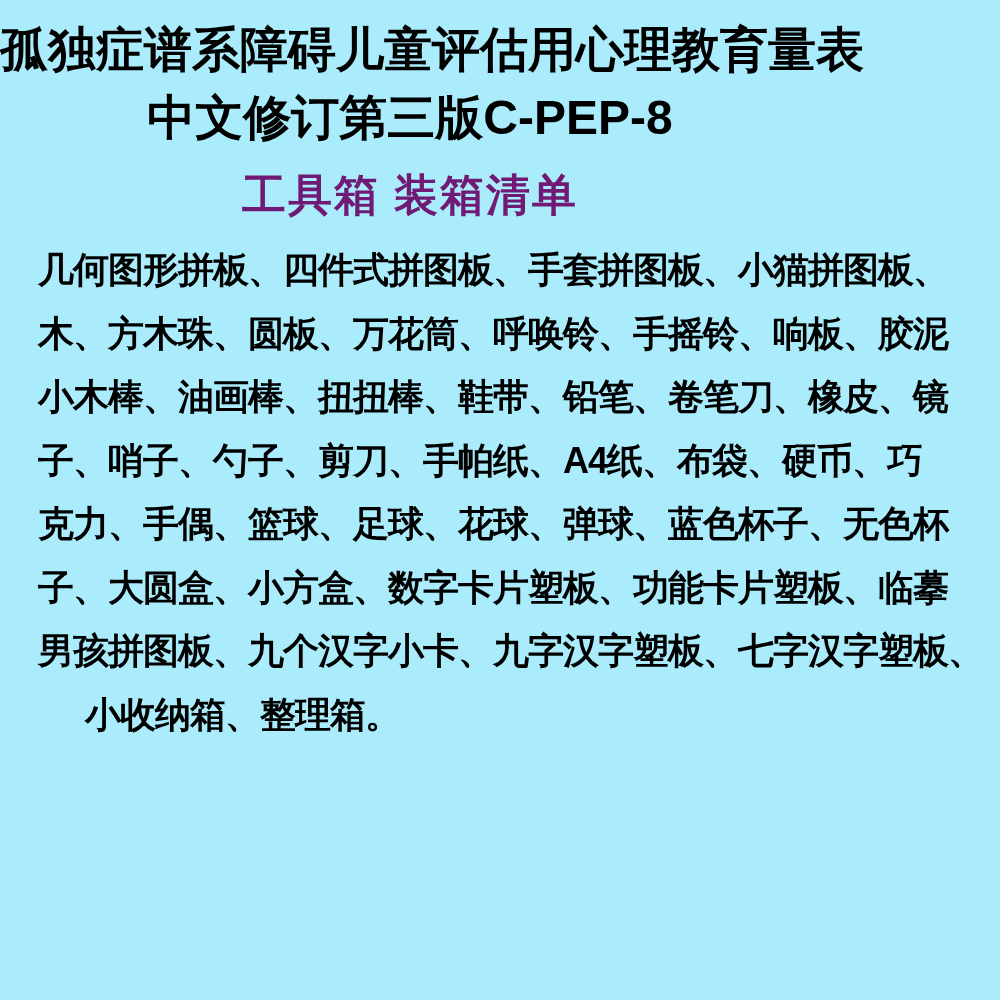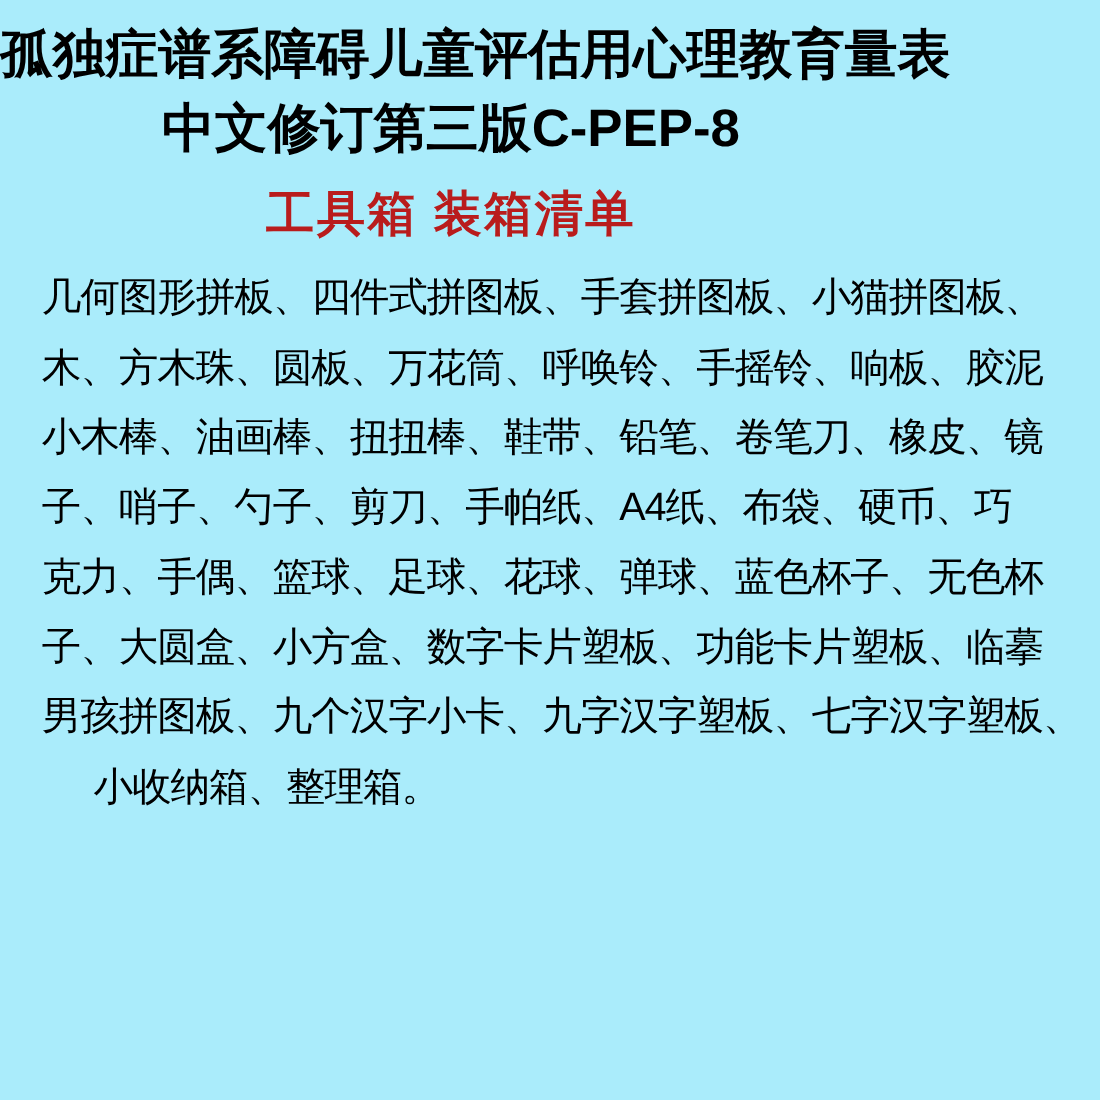--- a/index.html
+++ b/index.html
@@ -28,30 +28,30 @@
     line-height: 68px;
     font-weight: 600;
     white-space: nowrap;
   }
   .subtitle {
     margin-top: 12px;
     font-size: 44px;
     line-height: 62px;
     font-weight: 700;
     letter-spacing: 2px;
-    color: #b91c1c;
+    color: #701a75;
     white-space: nowrap;
   }
   .list {
     margin: 12px 38px 0 38px;
   }
   .list-line {
     font-size: 36px;
     line-height: 63.5px;
-    font-weight: 400;
+    font-weight: 700;
     letter-spacing: -1px;
     text-align: justify;
     text-align-last: justify;
     white-space: nowrap;
   }
   .list-line.last {
     text-align: left;
     text-align-last: left;
     margin-left: 47px;
   }

